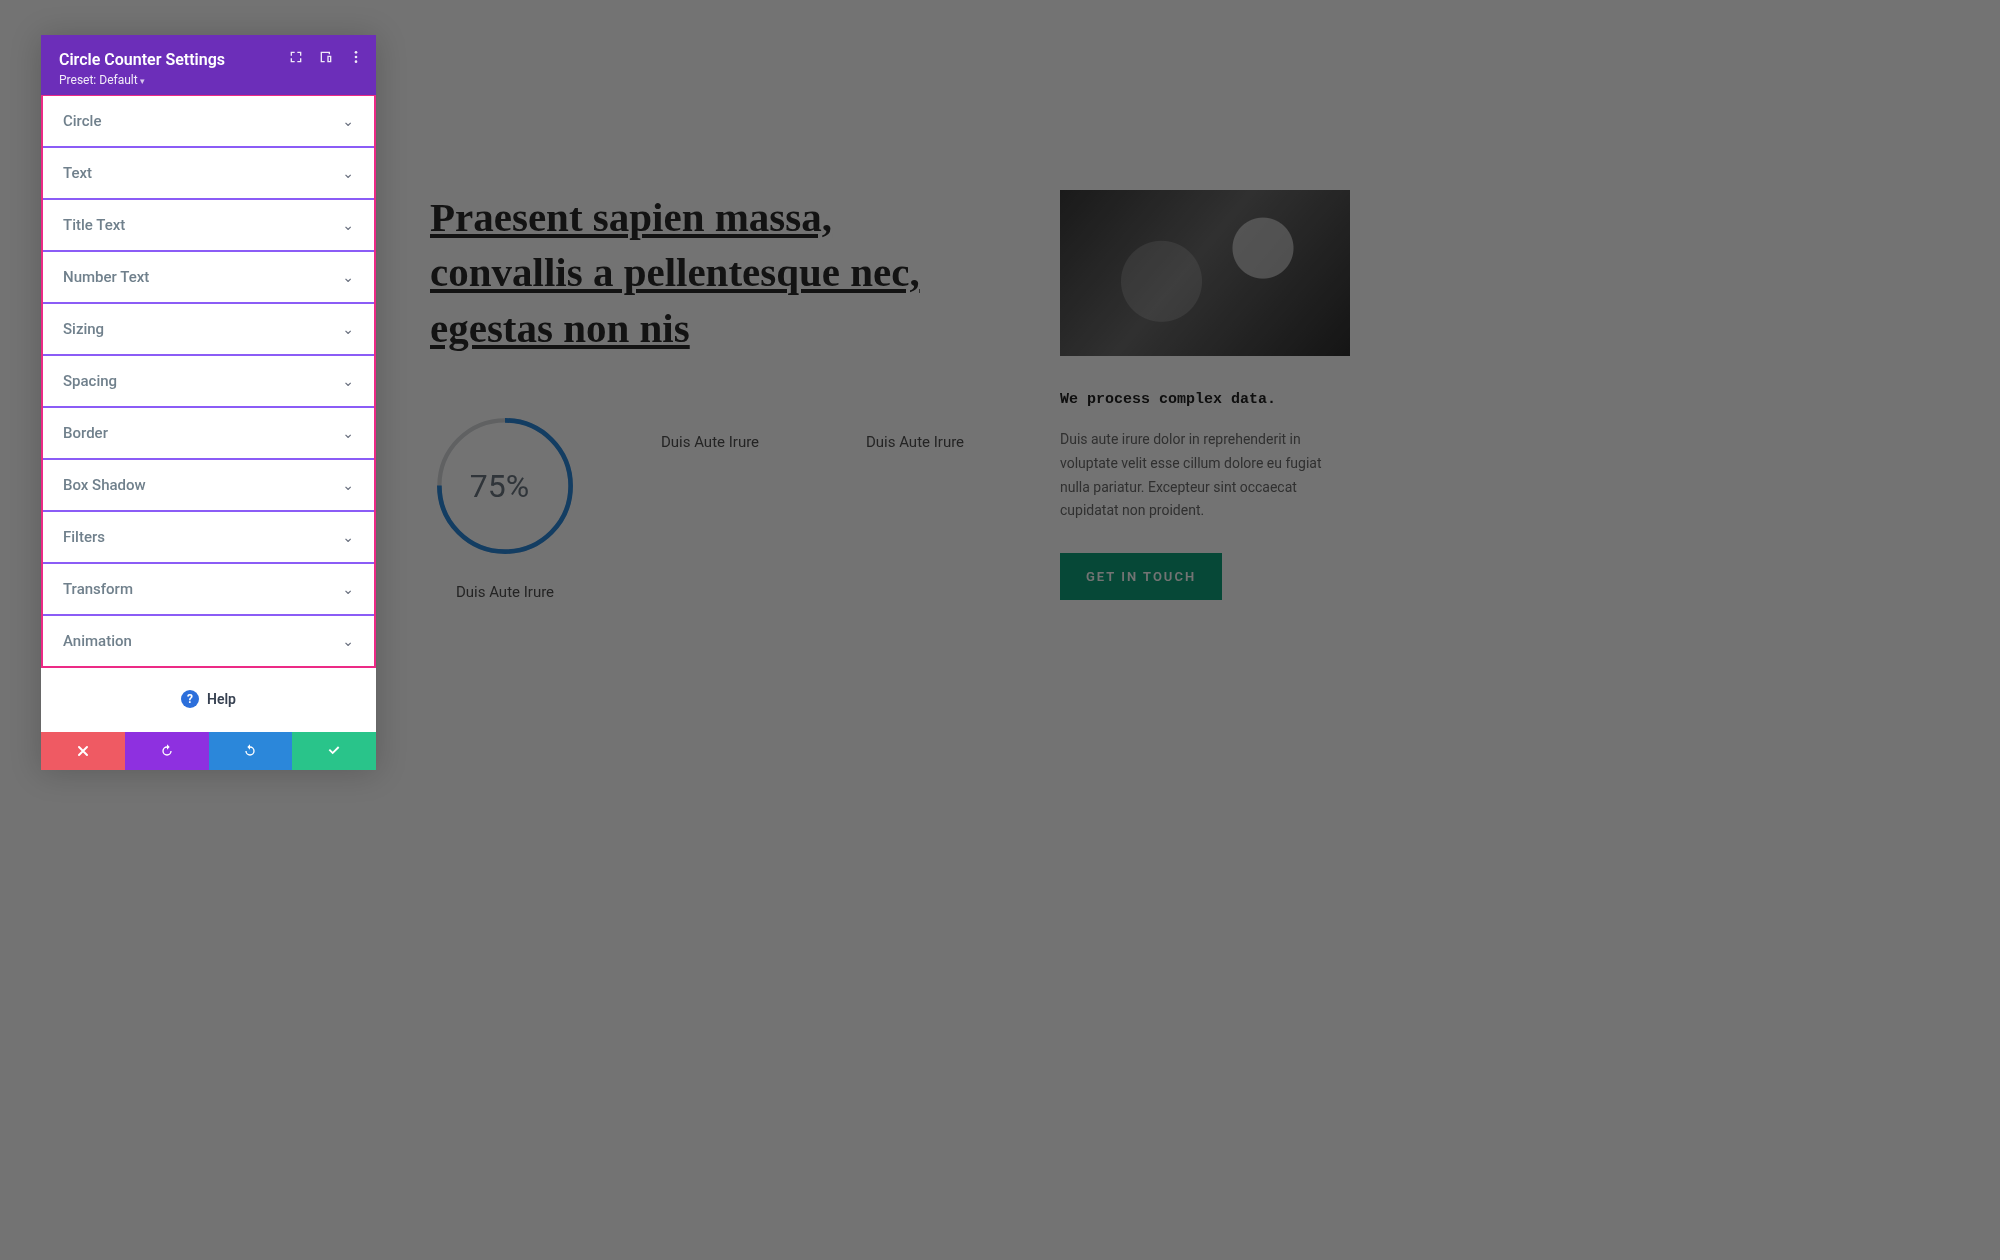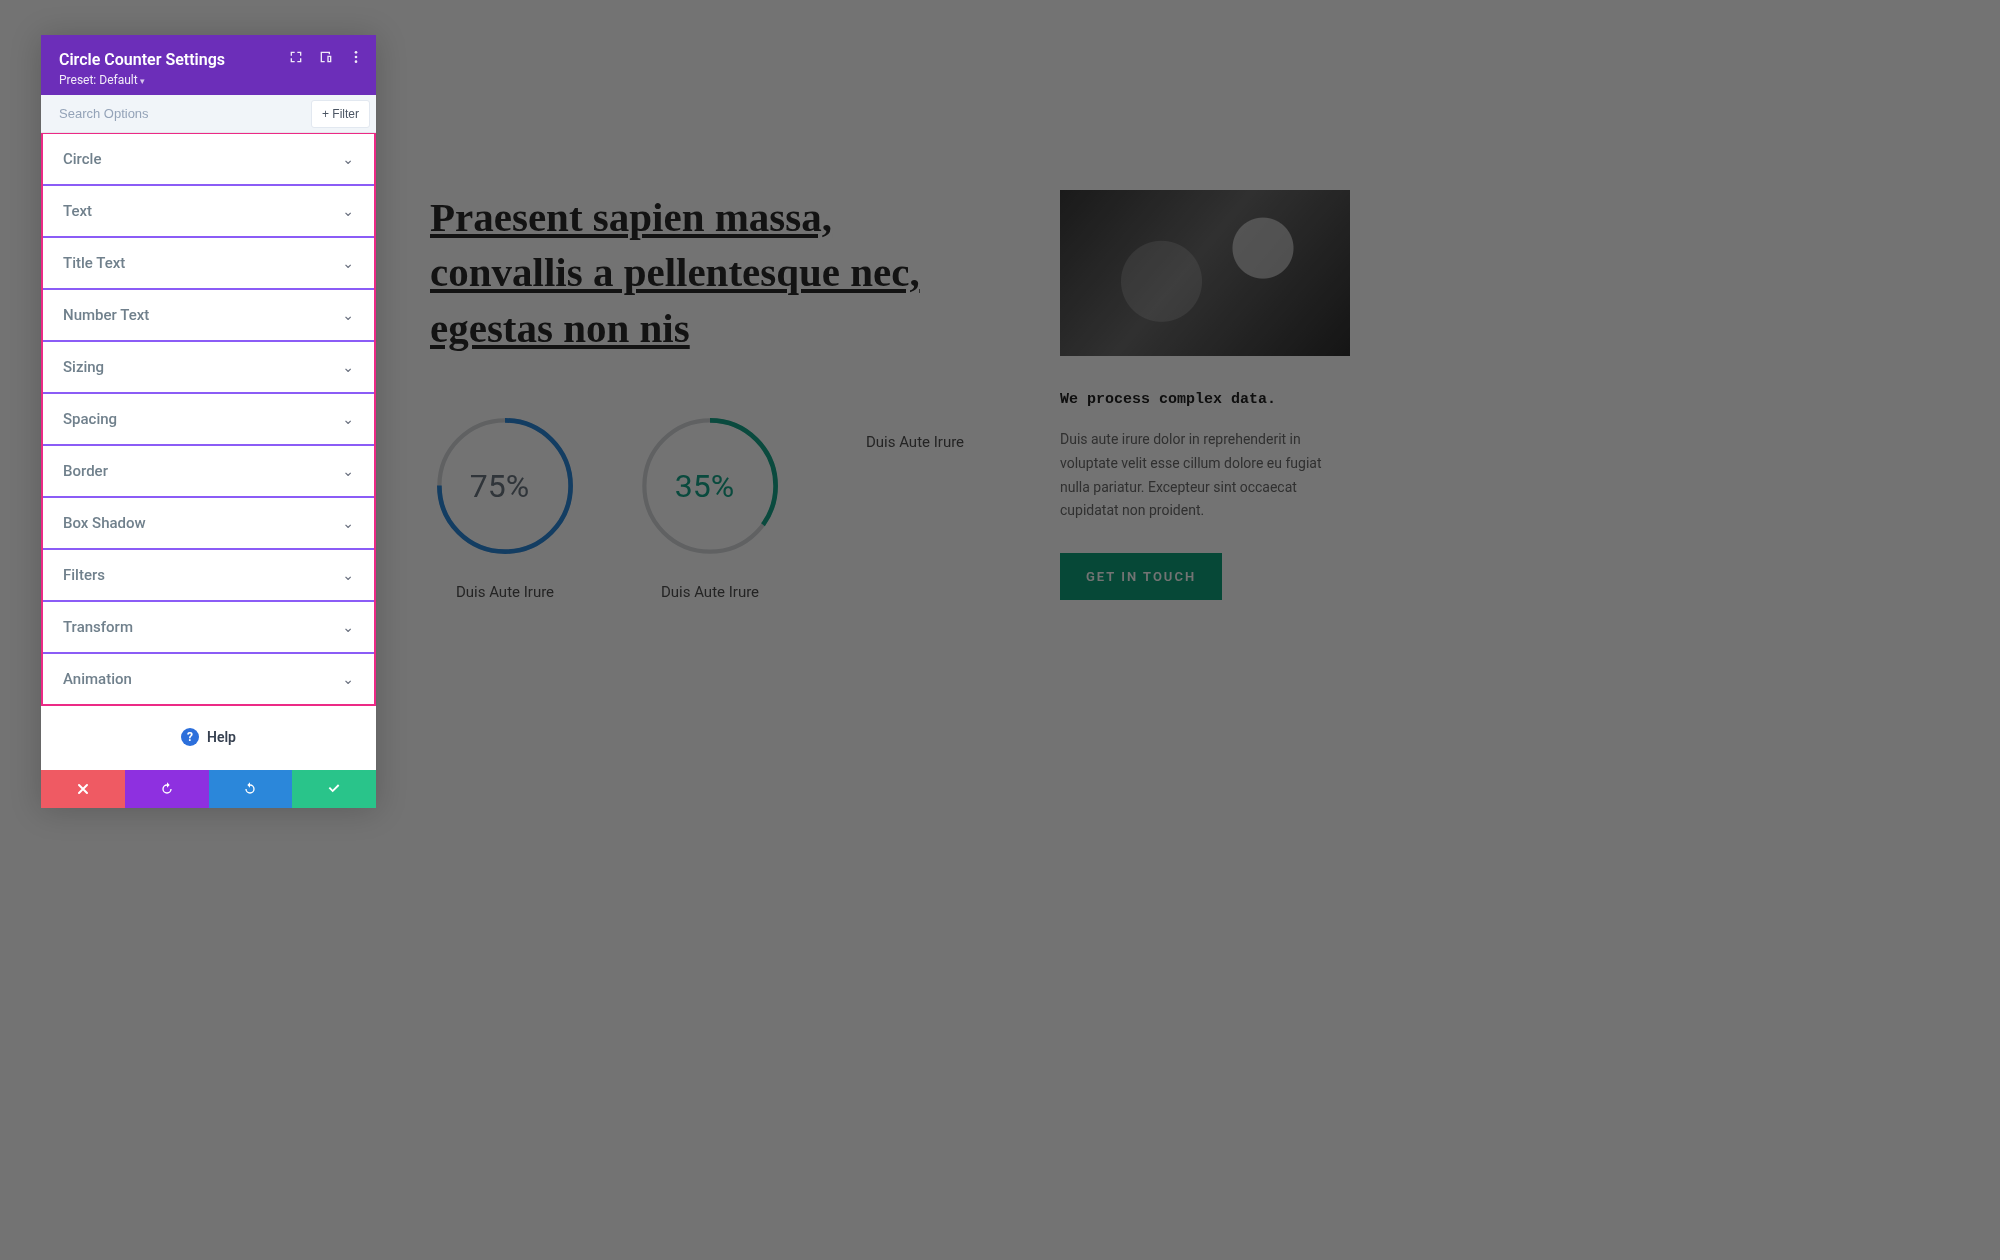--- a/index.html
+++ b/index.html
@@ -228,24 +228,20 @@
       <h1 class="headline">Praesent sapien massa, convallis a pellentesque nec, egestas non nis</h1>
       <div class="counters" id="counters">
           <div class="cc">
             <div class="cc-ring"><svg viewBox="0 0 160 160">
                 <circle class="cc-track" cx="80" cy="80" r="70"></circle>
                 <circle class="cc-arc" cx="80" cy="80" r="70" stroke="#2b87da" stroke-dasharray="439.822971502571" stroke-dashoffset="109.95574287564276"></circle>
               </svg><div class="cc-val" style="color:#6b7680">75%</div></div>
             <div class="cc-title">Duis Aute Irure</div>
           </div>
           <div class="cc">
-            <div class="cc-ring"><svg viewBox="0 0 160 160">
-                <circle class="cc-track" cx="80" cy="80" r="70"></circle>
-                <circle class="cc-arc" cx="80" cy="80" r="70" stroke="#17a589" stroke-dasharray="439.822971502571" stroke-dashoffset="285.88493147667117"></circle>
-              </svg><div class="cc-val" style="color:#17a589">35%</div></div>
             <div class="cc-title">Duis Aute Irure</div>
           </div>
           <div class="cc">
             <div class="cc-title">Duis Aute Irure</div>
           </div>
         </div>
     </div>
     <div class="col-side">
       <div class="side-img"></div>
       <div class="side-sub">We process complex data.</div>
@@ -275,24 +271,20 @@
         <svg viewBox="0 0 24 24">
             <circle cx="12" cy="5" r="2"></circle>
             <circle cx="12" cy="12" r="2"></circle>
             <circle cx="12" cy="19" r="2"></circle>
           </svg>
       </span>
     </div>
   </div>
 
 
-  <div class="panel-search">
-    <input type="text" placeholder="Search Options" style="">
-    <button class="filter-btn">+ <span>Filter</span></button>
-  </div>
 
   <div class="panel-sections" id="sections">
       <div class="sec">
         <span class="sec-label">Circle</span>
         <span class="sec-chevron">⌄</span>
       </div>
       <div class="sec">
         <span class="sec-label">Text</span>
         <span class="sec-chevron">⌄</span>
       </div>

